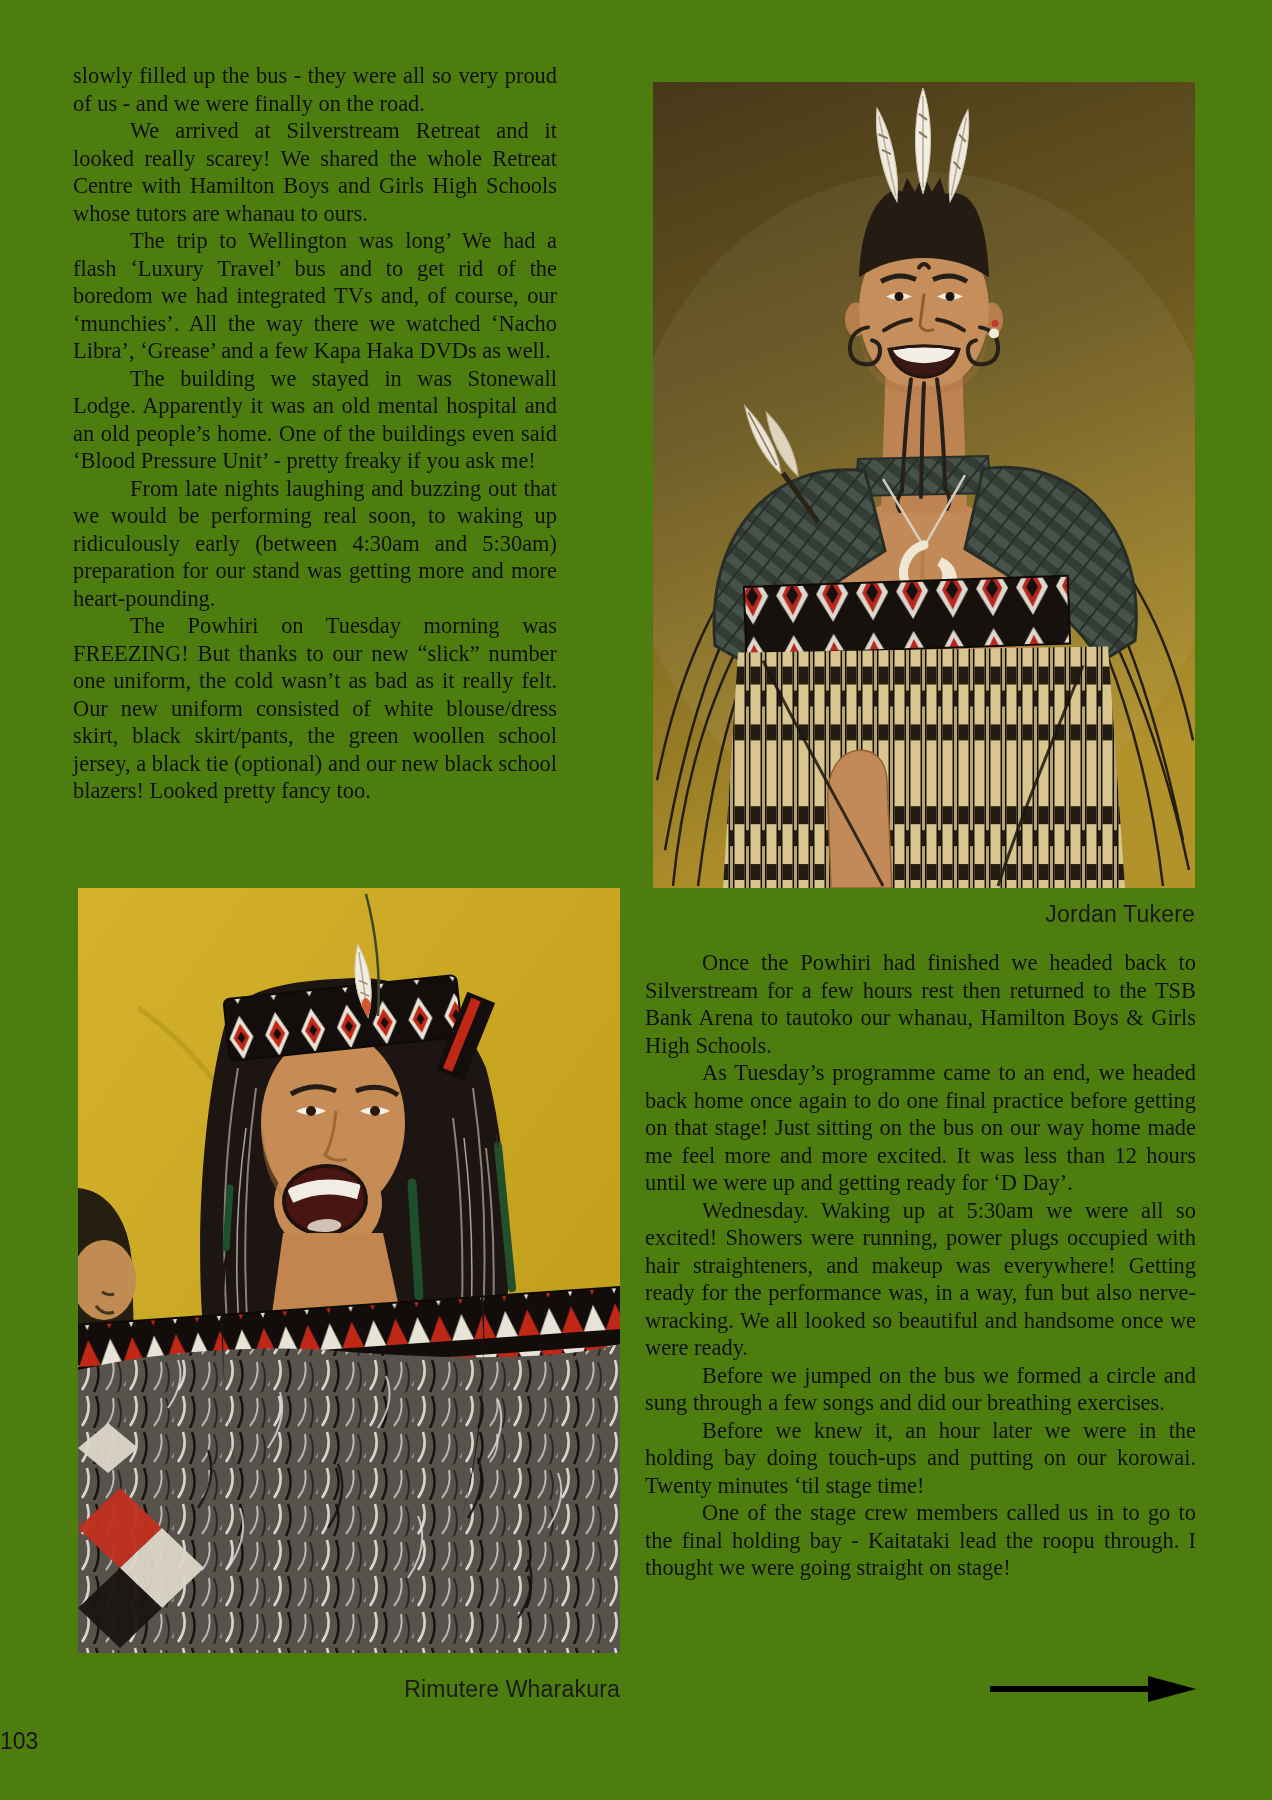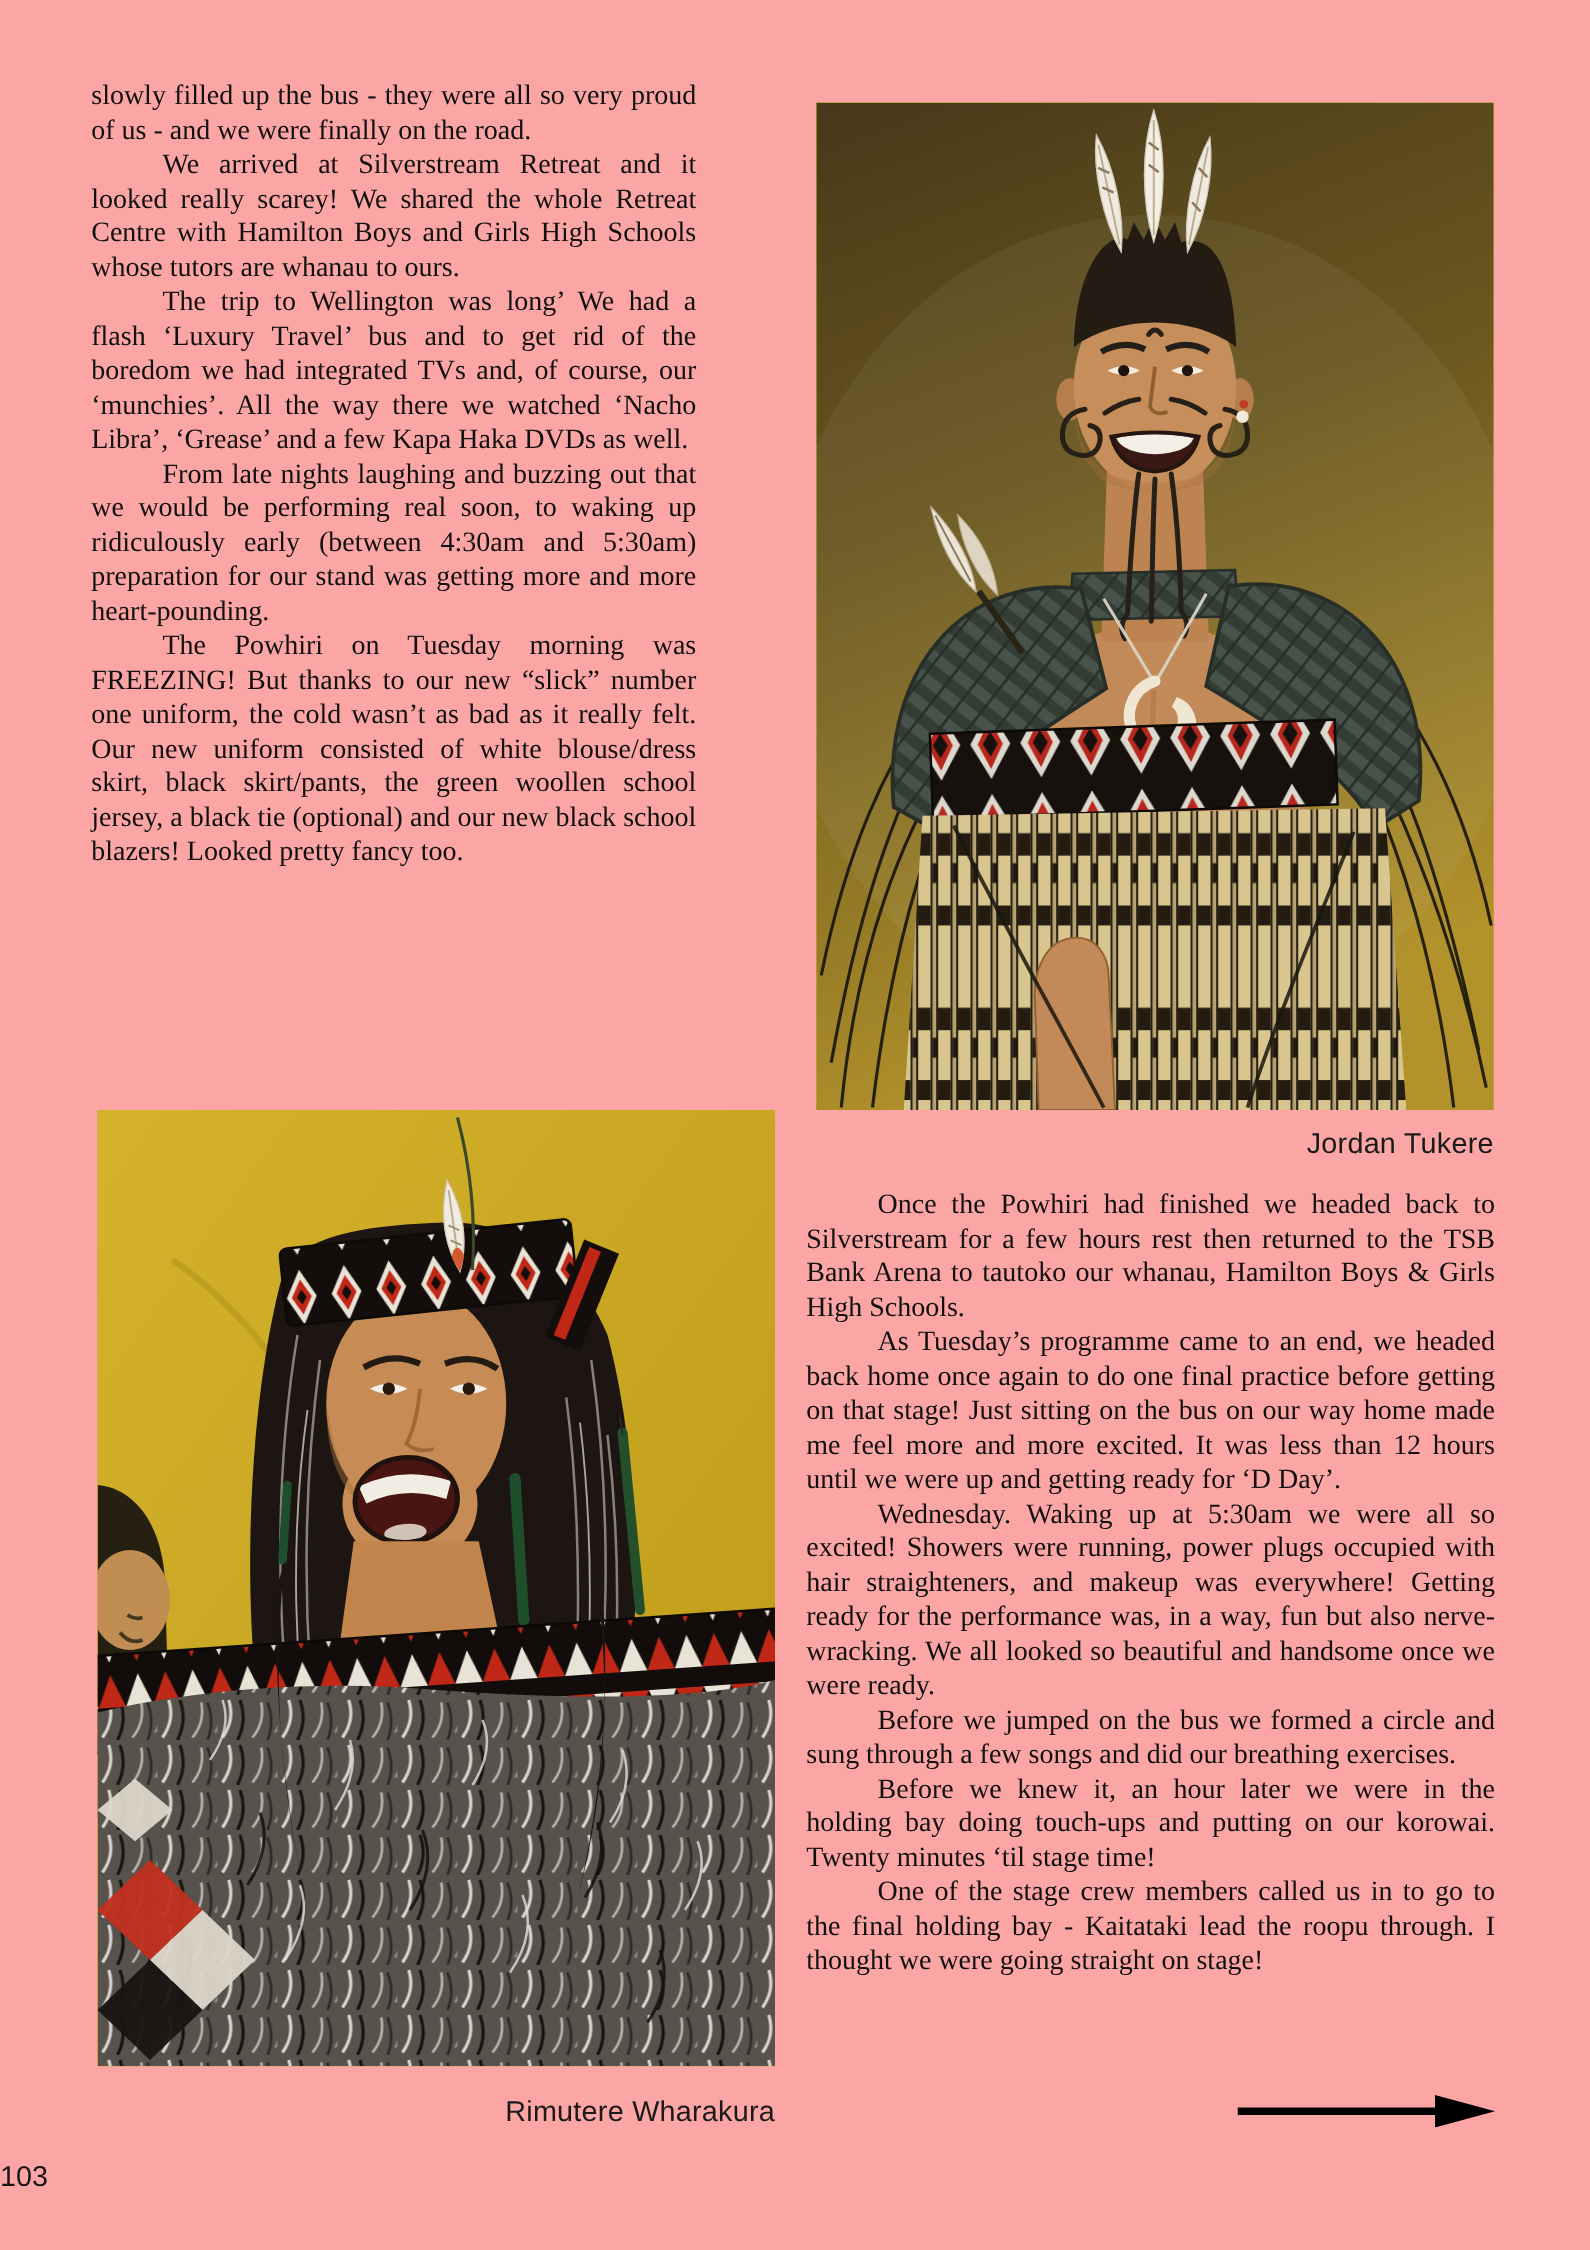--- a/index.html
+++ b/index.html
@@ -1,17 +1,17 @@
 <!DOCTYPE html>
 <html><head>
 <meta charset="utf-8">
 <style>
   html,body{margin:0;padding:0;background:#e8e8e8;}
   .page{
-    position:relative;width:1272px;height:1800px;background:#fca5a5;
+    position:relative;width:1272px;height:1800px;background:#4d7c0f;
     margin:0 auto;overflow:hidden;
     font-family:"Liberation Serif","DejaVu Serif",serif;color:#111;
   }
   .textcol{position:absolute;text-align:justify;font-size:22.4px;line-height:27.5px;}
   .textcol p{margin:0;text-indent:57px;}
   .textcol p.first{text-indent:0;}
   .col-left{left:73px;top:62px;width:484px;}
   .col-right{left:645px;top:949px;width:551px;}
   .photo{position:absolute;overflow:hidden;background:#c7a41f;}
   .photo svg{display:block;width:100%;height:100%;}
@@ -32,20 +32,21 @@
 </style>
 </head>
 <body>
 
 <div class="page">
 
   <div class="textcol col-left">
     <p class="first">slowly filled up the bus  - they were all so very proud of us  - and we were finally on the road.</p>
     <p>We arrived at Silverstream Retreat and it looked really scarey! We shared the whole Retreat Centre with Hamilton Boys and Girls High Schools whose tutors are whanau to ours.</p>
     <p>The trip to Wellington was long’ We had a flash ‘Luxury Travel’ bus and to get rid of the boredom we had integrated  TVs and, of course, our ‘munchies’. All the way there we watched ‘Nacho Libra’, ‘Grease’ and a few Kapa Haka DVDs as well.</p>
+    <p>The building we stayed in was Stonewall Lodge. Apparently it was an old mental hospital and an old people’s home. One of the buildings even said ‘Blood Pressure Unit’ - pretty freaky if you ask me!</p>
     <p>From late nights laughing and buzzing out that we would be performing real soon,  to waking up ridiculously early (between 4:30am and 5:30am) preparation for our stand was getting more and more heart-pounding.</p>
     <p>The Powhiri on Tuesday morning was FREEZING! But thanks to our new “slick” number one uniform, the cold wasn’t as bad as it really felt. Our new uniform consisted of white blouse/dress skirt, black skirt/pants, the green woollen school jersey, a black tie (optional) and our new black school blazers! Looked pretty fancy too.</p>
   </div>
 
   <div class="photo photo-right">
     <svg viewBox="0 0 542 808" preserveAspectRatio="none">
       <defs>
         <linearGradient id="bgR" x1="0" y1="0" x2="0.25" y2="1">
           <stop offset="0" stop-color="#46391a"></stop>
           <stop offset="0.45" stop-color="#6b581f"></stop>

